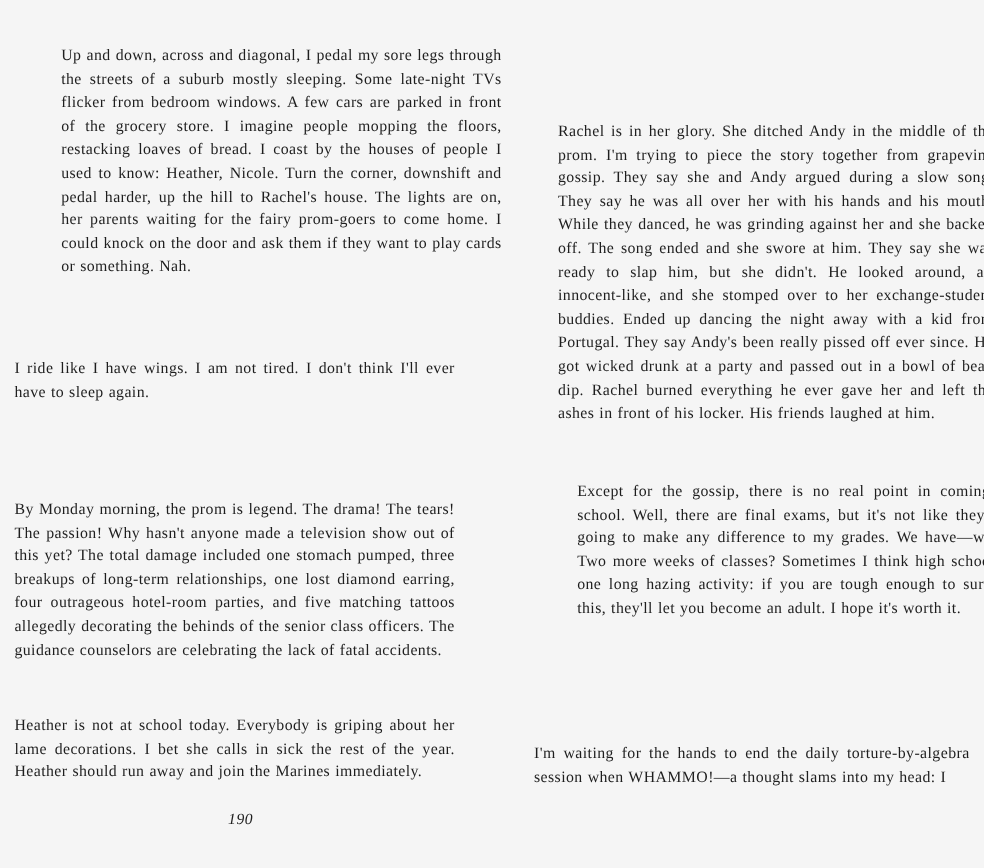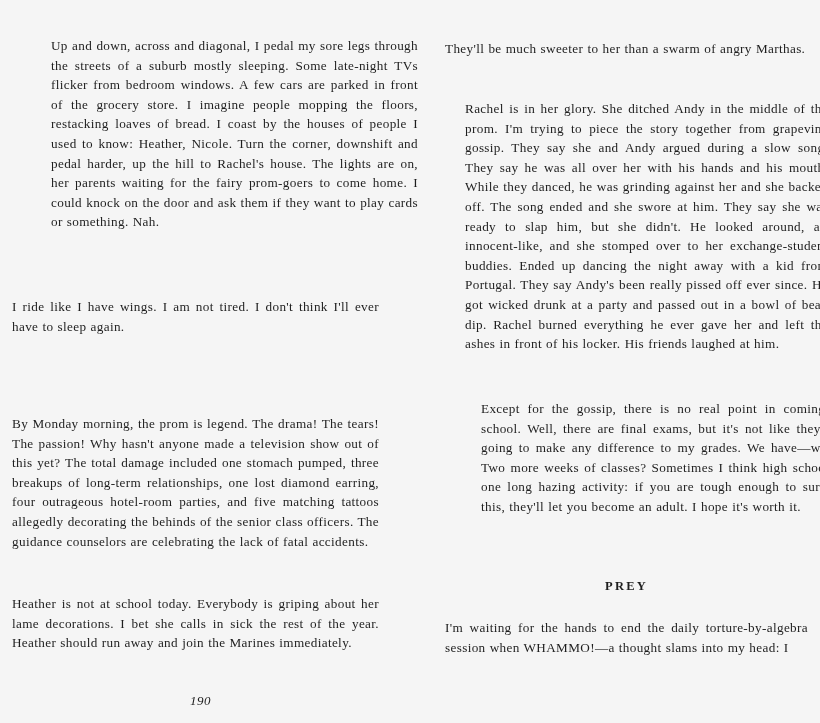--- a/index.html
+++ b/index.html
@@ -43,40 +43,38 @@
       position: absolute;
       font-style: italic;
       font-size: 13px;
       letter-spacing: 0.5px;
     }
     #left-p1 { position: absolute; top: 36px; left: 12px; width: 367px; margin-left: 27px; }
     #left-p2 { position: absolute; top: 274px; left: 0; width: 367px; margin-top: 23px; }
     #left-h1 { position: absolute; top: 374px; left: 0; width: 367px; }
     #left-p3 { position: absolute; top: 414px; left: 0; width: 367px; }
     #left-p4 { position: absolute; top: 594px; left: 0; width: 367px; }
-    #left-num { left: 178px; top: 693px; }
+    #left-num { left: 178px; top: 675px; }
 
     #right-p1 { position: absolute; top: 39px; left: 0; width: 363px; }
     #right-p2 { position: absolute; top: 99px; left: 0; width: 363px; margin-left: 20px; }
     #right-p3 { position: absolute; top: 399px; left: 0; width: 363px; margin-left: 36px; }
     #right-h1 { position: absolute; top: 577px; left: 0; width: 363px; }
     #right-p4 { position: absolute; top: 618px; left: 0; width: 363px; }
     #right-num { left: 170px; top: 692px; margin-top: 36px; }
   </style>
 </head>
 <body>
 
 <div class="page" id="page-left">
   <p class="para" id="left-p1">Up and down, across and diagonal, I pedal my sore legs through the streets of a suburb mostly sleeping. Some late-night TVs flicker from bedroom windows. A few cars are parked in front of the grocery store. I imagine people mopping the floors, restacking loaves of bread. I coast by the houses of people I used to know: Heather, Nicole. Turn the corner, downshift and pedal harder, up the hill to Rachel's house. The lights are on, her parents waiting for the fairy prom-goers to come home. I could knock on the door and ask them if they want to play cards or something. Nah.</p>
   <p class="para" id="left-p2">I ride like I have wings. I am not tired. I don't think I'll ever have to sleep again.</p>
   <p class="para" id="left-p3">By Monday morning, the prom is legend. The drama! The tears! The passion! Why hasn't anyone made a television show out of this yet? The total damage included one stomach pumped, three breakups of long-term relationships, one lost diamond earring, four outrageous hotel-room parties, and five matching tattoos allegedly decorating the behinds of the se­nior class officers. The guidance counselors are celebrating the lack of fatal accidents.</p>
   <p class="para" id="left-p4">Heather is not at school today. Everybody is griping about her lame decorations. I bet she calls in sick the rest of the year. Heather should run away and join the Marines immediately.</p>
   <span class="page-number" id="left-num">190</span>
 </div>
 
 <div class="page" id="page-right">
-  <p class="para" id="right-p1">They'll be much sweeter to her than a swarm of angry Marthas.</p>
   <p class="para" id="right-p2">Rachel is in her glory. She ditched Andy in the middle of the prom. I'm trying to piece the story together from grapevine gossip. They say she and Andy argued during a slow song. They say he was all over her with his hands and his mouth. While they danced, he was grinding against her and she backed off. The song ended and she swore at him. They say she was ready to slap him, but she didn't. He looked around, all innocent-like, and she stomped over to her exchange-student buddies. Ended up dancing the night away with a kid from Portugal. They say Andy's been really pissed off ever since. He got wicked drunk at a party and passed out in a bowl of bean dip. Rachel burned everything he ever gave her and left the ashes in front of his locker. His friends laughed at him.</p>
   <p class="para" id="right-p3">Except for the gossip, there is no real point in coming to school. Well, there are final exams, but it's not like they are going to make any difference to my grades. We have—what? Two more weeks of classes? Sometimes I think high school is one long hazing activity: if you are tough enough to survive this, they'll let you become an adult. I hope it's worth it.</p>
-  <h2 class="heading" id="right-h1">PREY</h2>
   <p class="para" id="right-p4">I'm waiting for the hands to end the daily torture-by-algebra session when WHAMMO!—a thought slams into my head: I</p>
   <span class="page-number" id="right-num">191</span>
 </div>
 
 </body></html>

